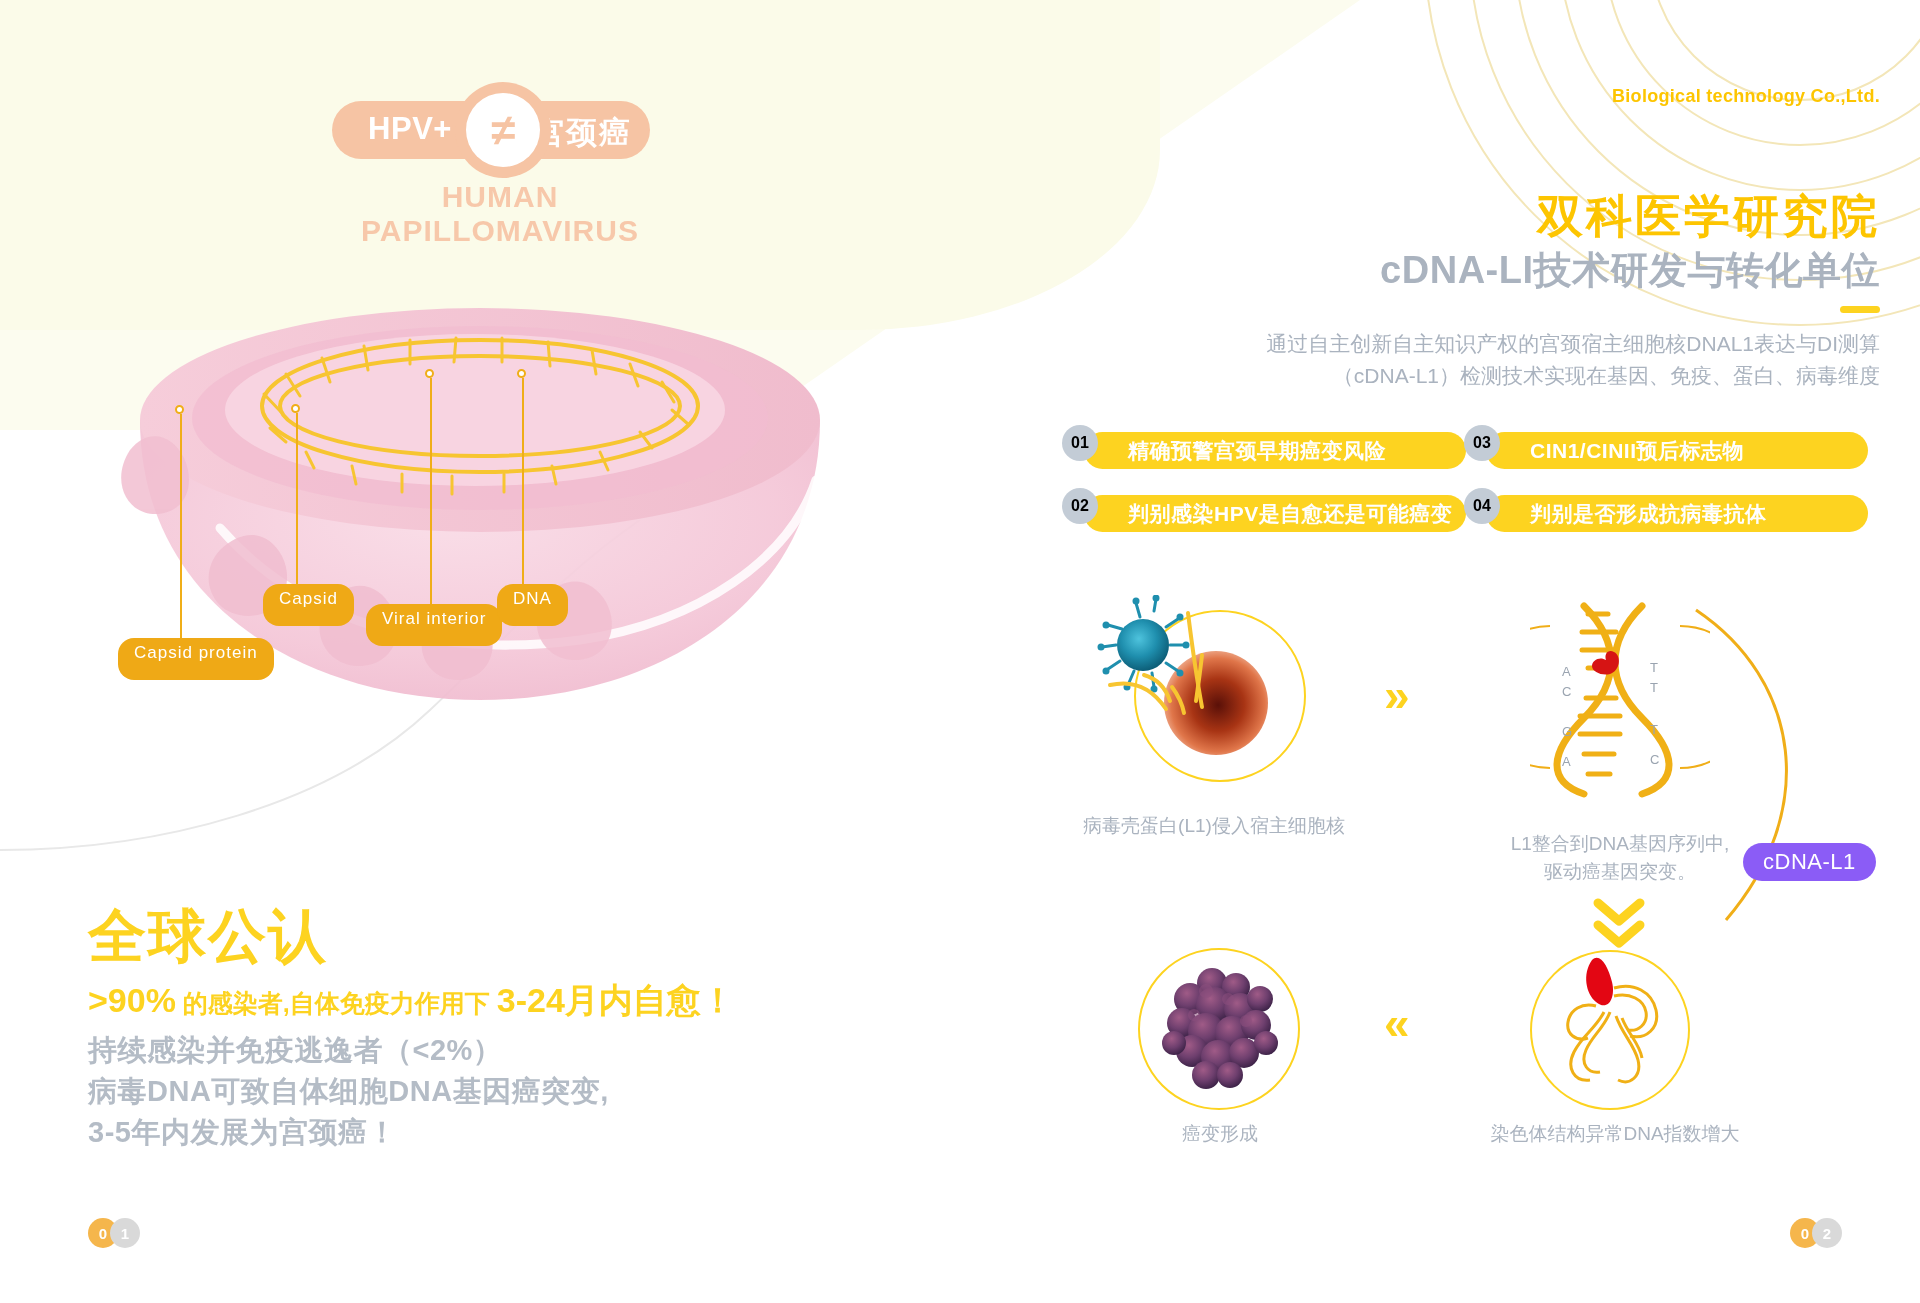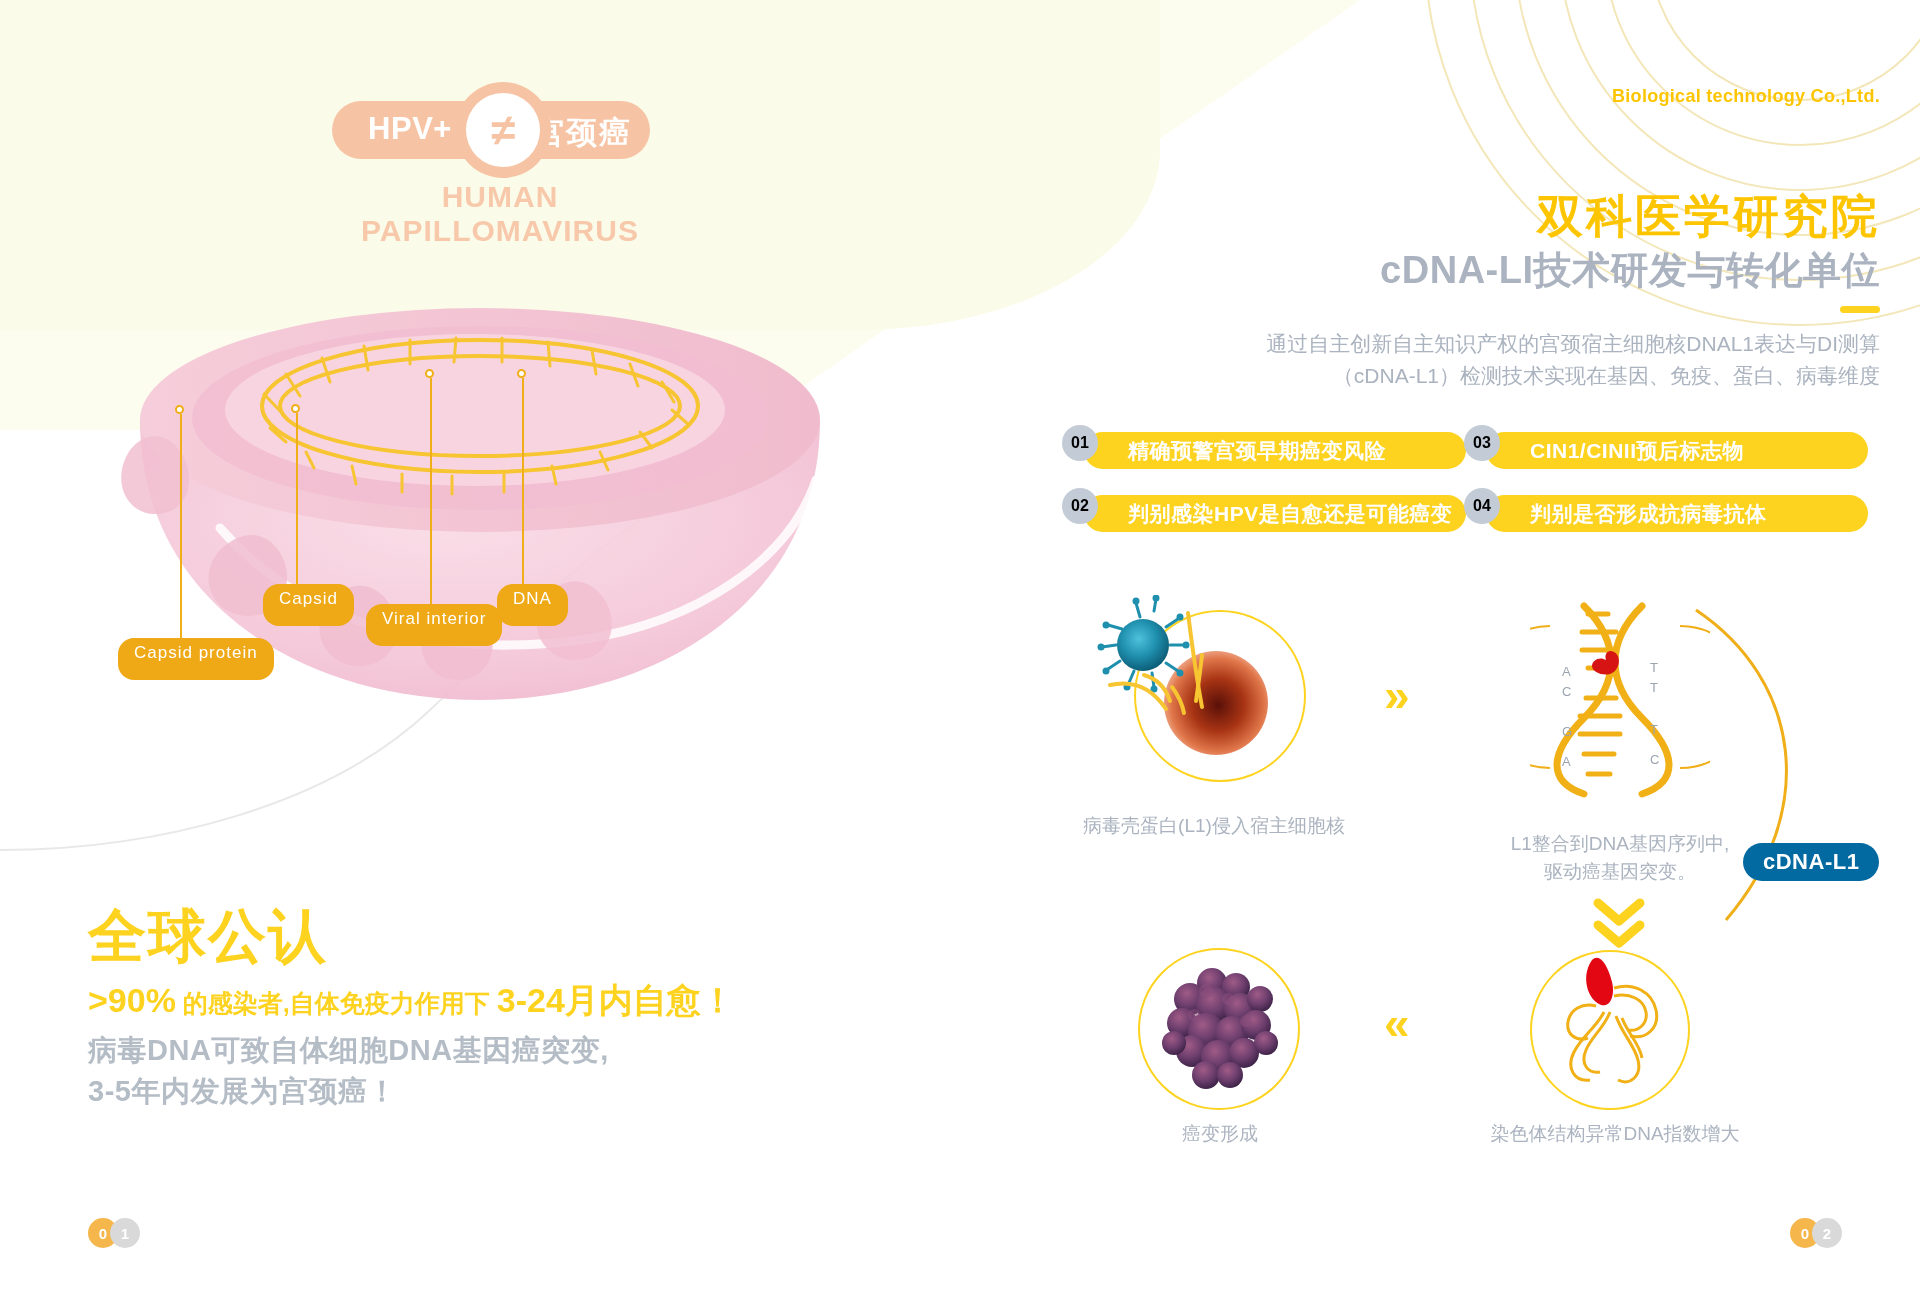--- a/index.html
+++ b/index.html
@@ -123,23 +123,23 @@
   
   .circ-outline {
     position:absolute; border-radius:50%; border:2px solid #fdd320;
   }
   .cap {
     position:absolute; color:#aab3bf; font-size:19px; line-height:1.45;
     text-align:center; white-space:nowrap;
   }
   .chev { position:absolute; color:#fdd320; font-size:46px; font-weight:bold; line-height:1; }
   .cdna-pill {
-    position:absolute; background:#0369a1; color:#ffffff;
+    position:absolute; background:#8b5cf6; color:#ffffff;
     border-radius:19px; height:38px; line-height:38px; padding:0 20px;
-    font-size:22px; font-weight:bold; letter-spacing:.5px;
+    font-size:22px; font-weight:normal; letter-spacing:.5px;
   }
 
   
   .pgnum { position:absolute; }
   .pg-c {
     position:absolute; width:30px; height:30px; border-radius:50%;
     display:flex; align-items:center; justify-content:center;
     color:#ffffff; font-size:15px; font-weight:bold;
   }
   .pg-o { background:#f5b64c; }
@@ -247,20 +247,21 @@
 
   <div class="dot" style="left:517px;top:369px;"></div>
   <div class="lead" style="left:522px;top:378px;height:207px;"></div>
   <div class="lbl" style="left:497px;top:584px;">DNA</div>
 
   <div class="big-yellow">全球公认</div>
   <div class="line2">
     <span class="l2a">&gt;90%</span><span class="l2b"> 的感染者,自体免疫力作用下 </span><span class="l2c">3-24月内自愈！</span>
   </div>
   <div class="gray-block">
+    <div>持续感染并免疫逃逸者（&lt;2%）</div>
     <div>病毒DNA可致自体细胞DNA基因癌突变,</div>
     <div>3-5年内发展为宫颈癌！</div>
   </div>
 
   <div class="co-name">Biological  technology Co.,Ltd.</div>
   <div class="r-title">双科医学研究院</div>
   <div class="r-sub">cDNA-LI技术研发与转化单位</div>
   <div class="r-dash"></div>
   <div class="r-desc">通过自主创新自主知识产权的宫颈宿主细胞核DNAL1表达与DI测算（cDNA-L1）检测技术实现在基因、免疫、蛋白、病毒维度</div>
 

